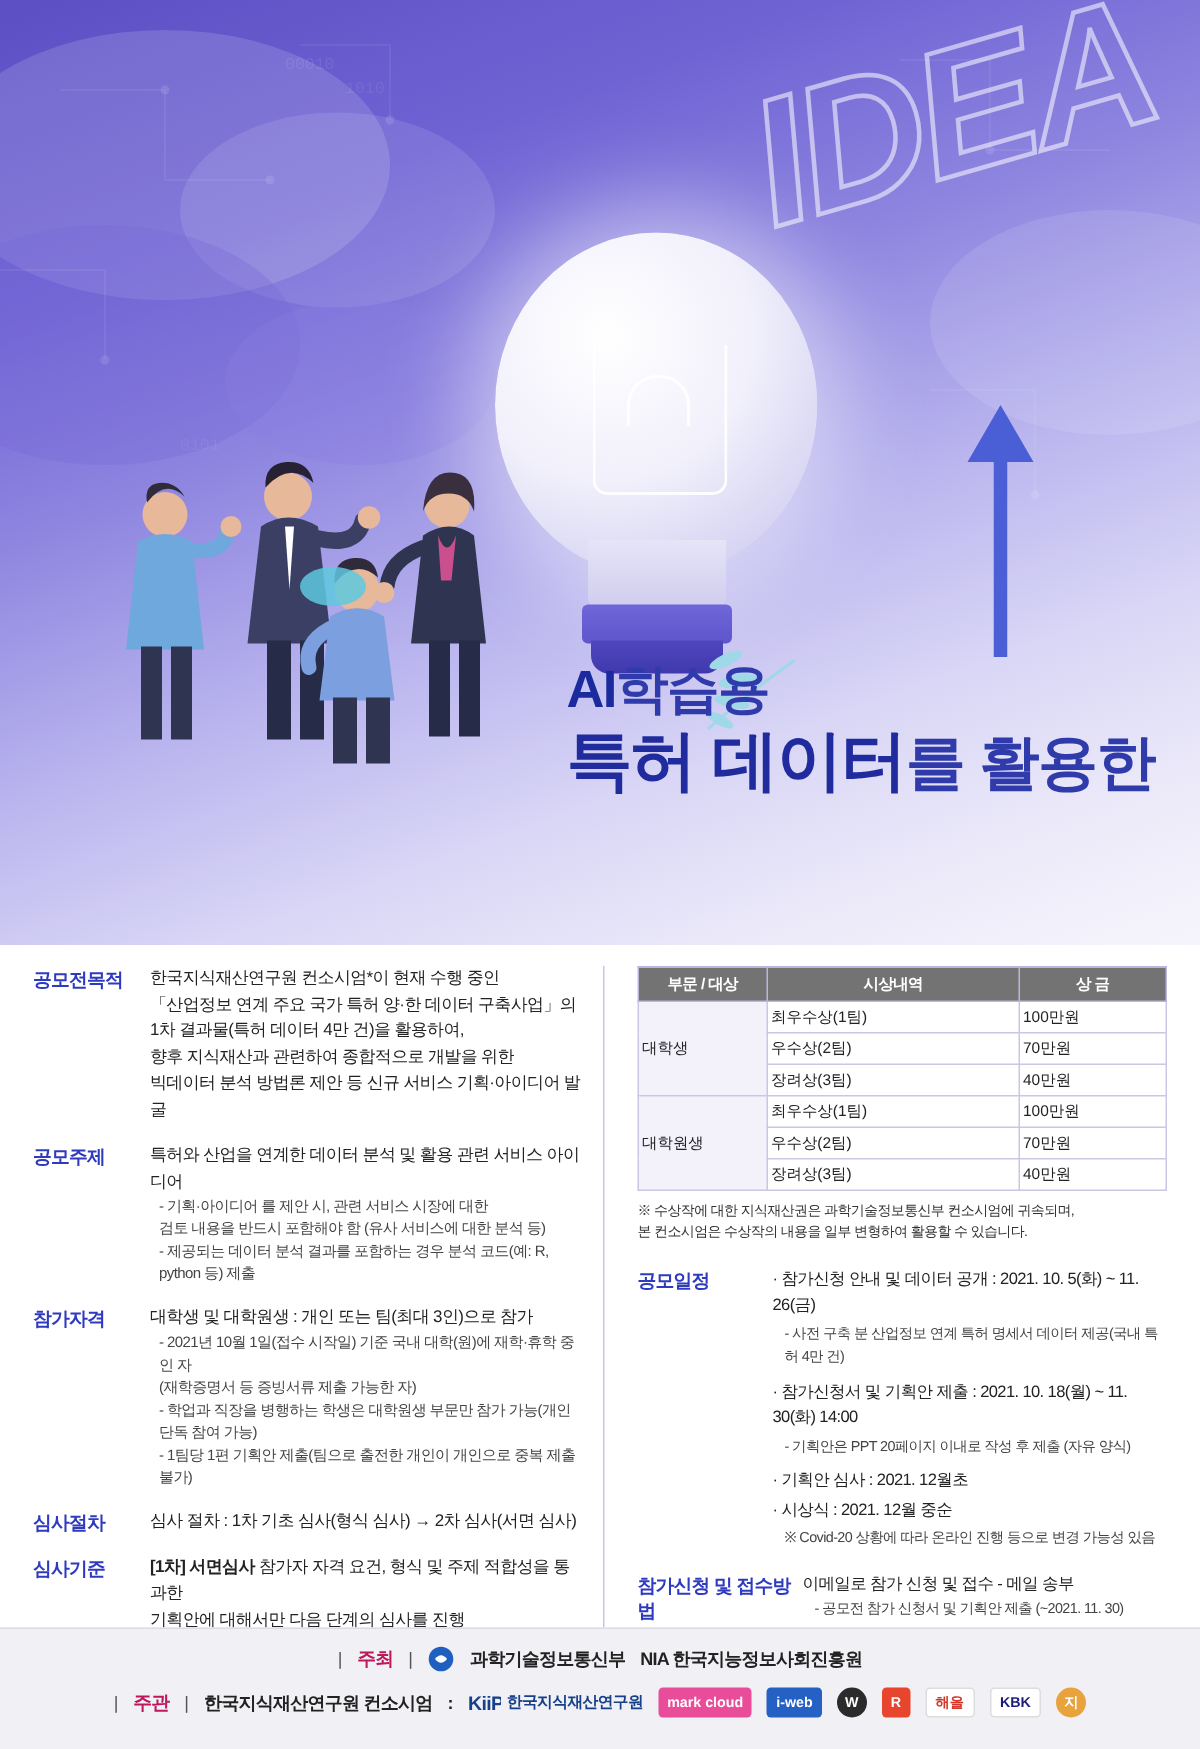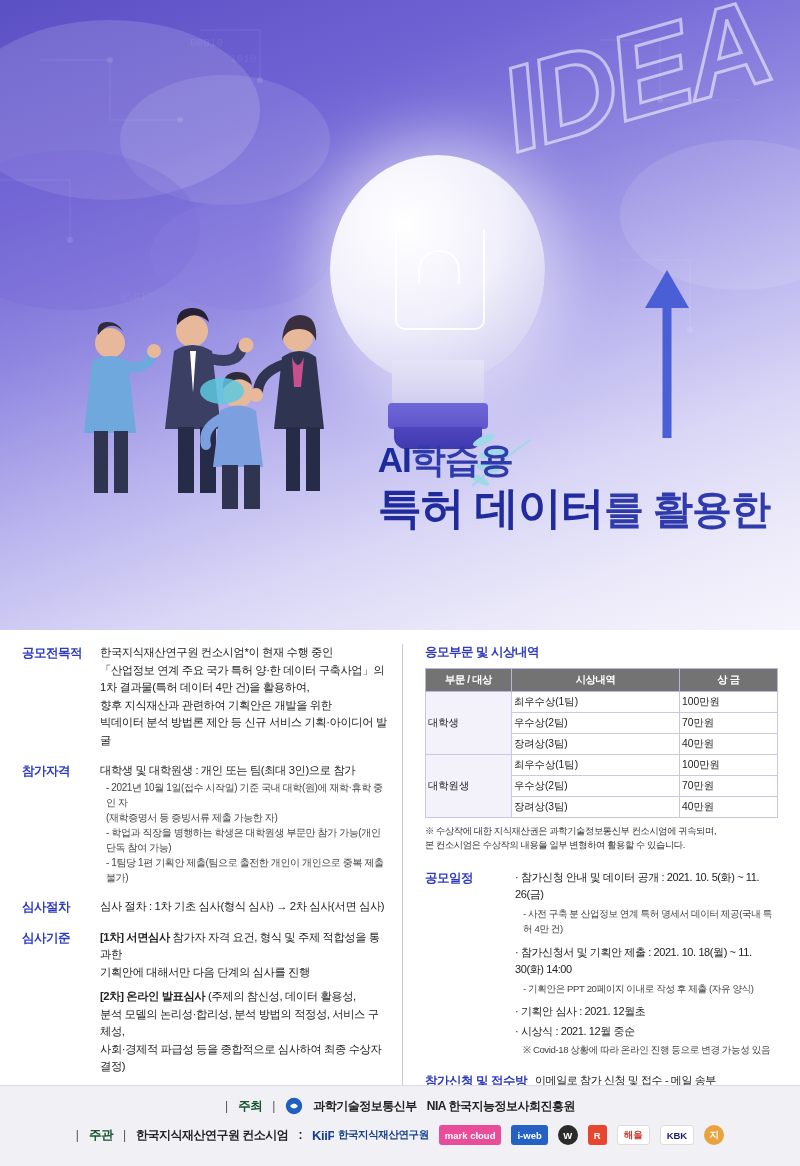--- a/index.html
+++ b/index.html
@@ -152,21 +152,21 @@
 
   
   .footer {
     position: absolute; top: 1085px; left: 0; width: 800px; height: 81px;
     background: #f0f0f5; border-top: 1px solid #dcdce6;
   }
   .frow { display: flex; align-items: center; justify-content: center; gap: 10px; }
   .frow1 { padding-top: 11px; }
   .frow2 { padding-top: 10px; }
   .fbar { color: #555; font-size: 12px; }
-  .flabel { font-size: 12.5px; font-weight: 700; color: #14532d; letter-spacing: -0.5px; }
+  .flabel { font-size: 12.5px; font-weight: 700; color: #be185d; letter-spacing: -0.5px; }
   .forg { font-size: 12px; color: #222; font-weight: 700; letter-spacing: -0.5px; }
   .logo-chip {
     display: inline-flex; align-items: center; gap: 4px;
     font-size: 10.5px; font-weight: 700; color: #17408b; letter-spacing: -0.4px;
   }
   .mini-logo {
     display: inline-flex; align-items: center; justify-content: center;
     height: 20px; padding: 0 6px; border-radius: 3px;
     font-size: 9.5px; font-weight: 800; color: #fff;
   }
@@ -286,25 +286,34 @@
   <div class="cols">
 
     <div class="col-left">
 
       <div class="row">
         <div class="lbl">공모전목적</div>
         <div class="val">
           <span>한국지식재산연구원 컨소시엄*이 현재 수행 중인</span><br>
           <span>「산업정보 연계 주요 국가 특허 양·한 데이터 구축사업」의</span><br>
           <span>1차 결과물(특허 데이터 4만 건)을 활용하여,</span><br>
-          <span>향후 지식재산과 관련하여 기획안은 개발을 위한</span><br>
+          <span>향후 지식재산과 관련하여 종합적으로 개발을 위한</span><br>
           <span>빅데이터 분석 방법론 제안 등 신규 서비스 기획·아이디어 발굴</span>
         </div>
       </div>
 
+      <div class="row">
+        <div class="lbl">공모주제</div>
+        <div class="val">
+          <span>특허와 산업을 연계한 데이터 분석 및 활용 관련 서비스 아이디어</span>
+          <span class="sub idt">- 기획·아이디어 를 제안 시, 관련 서비스 시장에 대한</span>
+          <span class="sub idt">  검토 내용을 반드시 포함해야 함 (유사 서비스에 대한 분석 등)</span>
+          <span class="sub idt">- 제공되는 데이터 분석 결과를 포함하는 경우 분석 코드(예: R, python 등) 제출</span>
+        </div>
+      </div>
 
       <div class="row">
         <div class="lbl">참가자격</div>
         <div class="val">
           <span>대학생 및 대학원생 : 개인 또는 팀(최대 3인)으로 참가</span>
           <span class="sub idt">- 2021년 10월 1일(접수 시작일) 기준 국내 대학(원)에 재학·휴학 중인 자</span>
           <span class="sub idt">  (재학증명서 등 증빙서류 제출 가능한 자)</span>
           <span class="sub idt">- 학업과 직장을 병행하는 학생은 대학원생 부문만 참가 가능(개인 단독 참여 가능)</span>
           <span class="sub idt">- 1팀당 1편 기획안 제출(팀으로 출전한 개인이 개인으로 중복 제출 불가)</span>
         </div>
@@ -326,21 +335,20 @@
           <span>(주제의 참신성, 데이터 활용성,</span><br>
           <span>분석 모델의 논리성·합리성, 분석 방법의 적정성, 서비스 구체성,</span><br>
           <span>사회·경제적 파급성 등을 종합적으로 심사하여 최종 수상자 결정)</span>
         </div>
       </div>
 
     </div>
 
     <div class="col-right">
 
-      <div class="sec-title">응모부문 및 시상내역</div>
 
       <table class="prize">
         <thead>
           <tr>
             <th>부문 / 대상</th>
             <th>시상내역</th>
             <th>상 금</th>
           </tr>
         </thead>
         <tbody>
@@ -382,21 +390,21 @@
         <div class="lbl">공모일정</div>
         <div class="sched-items">
           <div class="it">· 참가신청 안내 및 데이터 공개 : 2021. 10. 5(화) ~ 11. 26(금)</div>
           <span class="sub">- 사전 구축 분 산업정보 연계 특허 명세서 데이터 제공(국내 특허 4만 건)</span>
           <div class="gap"></div>
           <div class="it">· 참가신청서 및 기획안 제출 : 2021. 10. 18(월) ~ 11. 30(화) 14:00</div>
           <span class="sub">- 기획안은 PPT 20페이지 이내로 작성 후 제출 (자유 양식)</span>
           <div class="gap"></div>
           <div class="it">· 기획안 심사 : 2021. 12월초</div>
           <div class="it">· 시상식 : 2021. 12월 중순</div>
-          <span class="sub">※ Covid-18 상황에 따라 온라인 진행 등으로 변경 가능성 있음</span>
+          <span class="sub">※ Covid-20 상황에 따라 온라인 진행 등으로 변경 가능성 있음</span>
         </div>
       </div>
 
       <div class="apply">
         <div class="lbl">참가신청 및 접수방법</div>
         <div class="apply-body">
           <span>이메일로 참가 신청 및 접수 - 메일 송부</span>
           <span class="sub">- 공모전 참가 신청서 및 기획안 제출 (~2021. 11. 30)</span>
           <div class="mailbox">
             <span>[문의 및 접수]</span>

